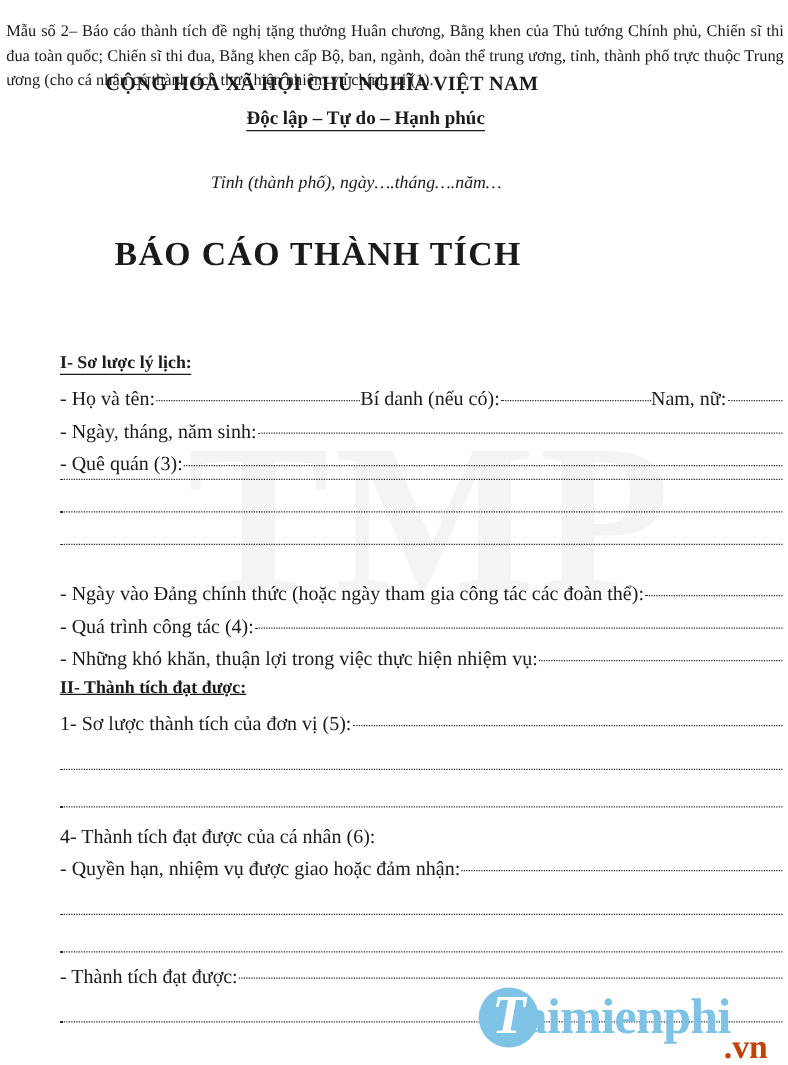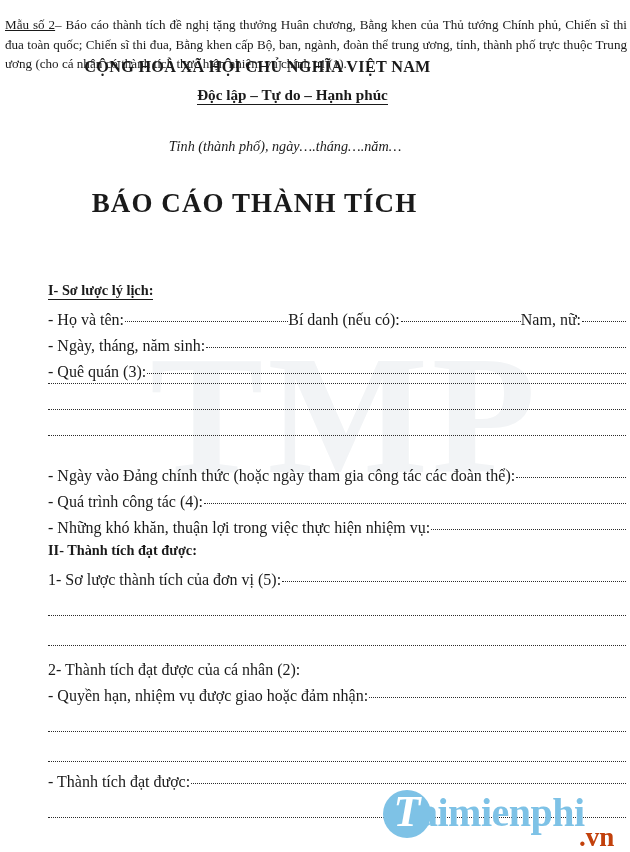--- a/index.html
+++ b/index.html
@@ -45,21 +45,20 @@
     position: absolute;
     left: 5px;
     top: 2px;
     width: 622px;
     font-size: 13.1px;
     line-height: 19.4px;
     text-align: justify;
     z-index: 3;
   }
   .intro .u {
-    text-decoration: underline;
   }
 
   
   .national {
     position: absolute;
     left: 0;
     top: 58px;
     width: 515px;
     text-align: center;
     font-size: 16.2px;
@@ -132,20 +131,21 @@
     margin: 0 0 7px 0;
     height: 19px;
     line-height: 19px;
   }
   .section-head span {
     border-bottom: 1.3px solid #1a1a1a;
     padding-bottom: 1px;
   }
   .section-head.no-ul span {
     border-bottom: none;
+    text-decoration: underline;
   }
 
   
   .row {
     display: flex;
     align-items: baseline;
     font-size: 16px;
     height: 26px;
     line-height: 26px;
     white-space: nowrap;
@@ -309,21 +309,21 @@
     <div class="blank-line">
         <i></i>
       </div>
     <div class="blank-line">
         <i></i>
       </div>
 
     <div class="gap-sm"></div>
 
     <div class="row">
-      <span class="lbl">2- Thành tích đạt được của cá nhân (2):</span>
+      <span class="lbl">4- Thành tích đạt được của cá nhân (6):</span>
     </div>
 
     <div class="row">
       <span class="lbl">- Quyền hạn, nhiệm vụ được giao hoặc đảm nhận:</span>
       <span class="dots"></span>
     </div>
     <div class="blank-line">
         <i></i>
       </div>
     <div class="blank-line">

